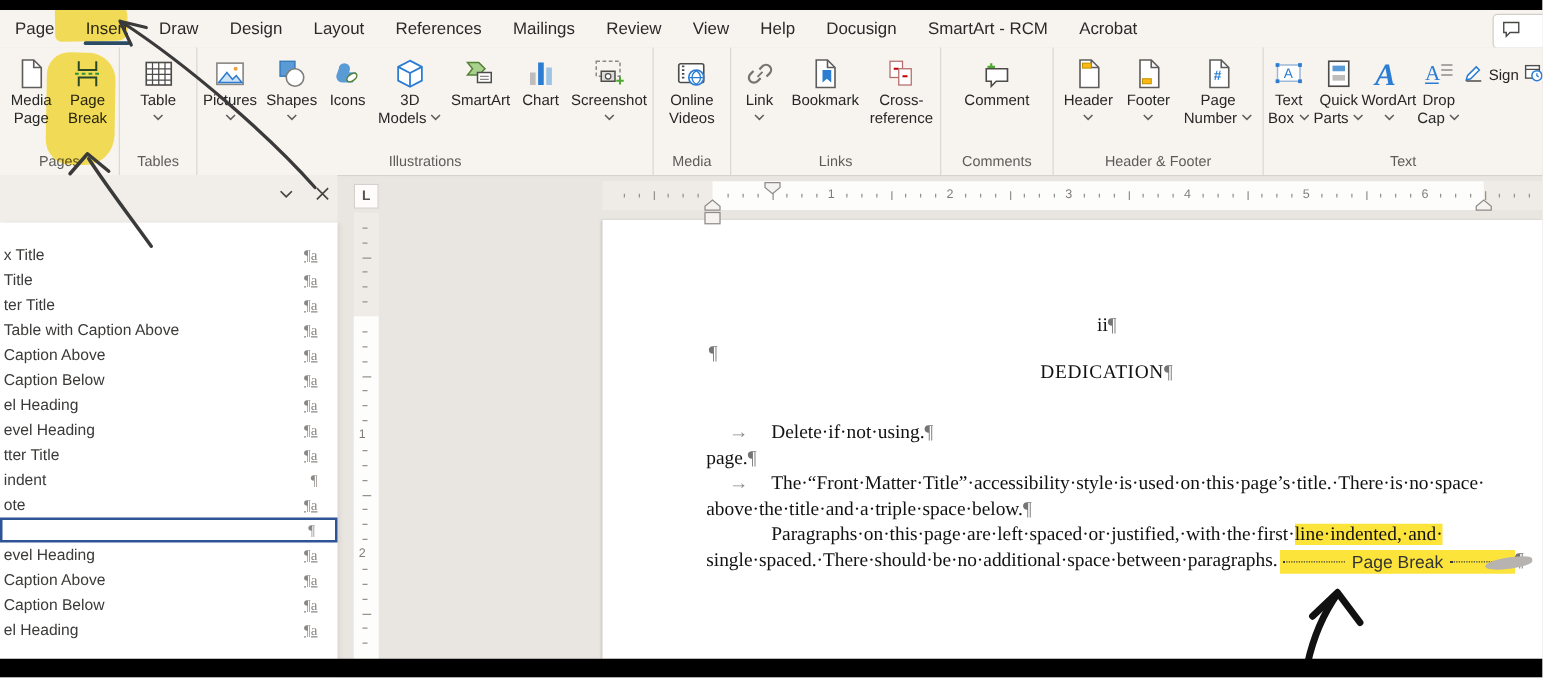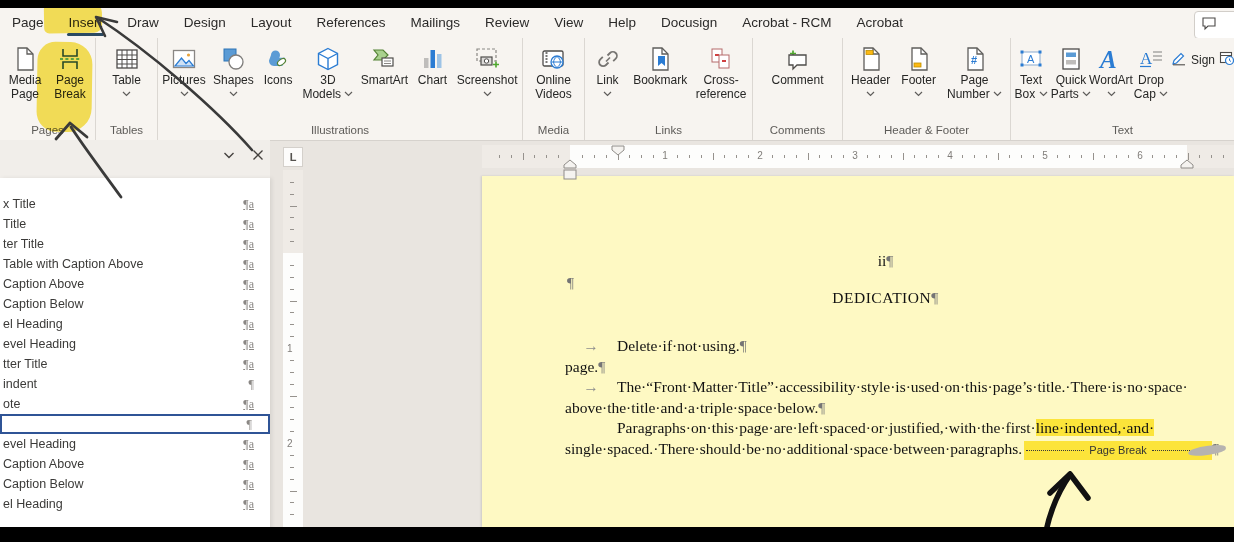--- a/index.html
+++ b/index.html
@@ -55,38 +55,38 @@
   #hruler{left:306px;top:145px;width:928px;height:23px;}
   #hruler .band{position:absolute;left:176px;top:0;right:0;height:23px;background:#efebe6;}
   #hruler .tband{position:absolute;left:264px;top:0;width:617px;height:23px;background:#fdfdfc;}
   .tick{position:absolute;width:1px;background:#96928d;}
   .rnum{position:absolute;top:5px;font-size:10px;color:#807d79;transform:translateX(-50%);}
   #vruler{left:283px;top:170px;width:20px;height:357px;background:#efebe6;}
   #vruler .tband{position:absolute;left:0;top:83px;width:20px;height:274px;background:#fdfdfc;}
   .vtick{position:absolute;height:1px;background:#96928d;left:7px;}
   .vnum{position:absolute;left:4px;font-size:10px;color:#807d79;transform:translateY(-50%);}
   
-  #page{left:482px;top:176px;width:752px;height:351px;background:#fef9c3;
+  #page{left:482px;top:176px;width:752px;height:351px;background:#ffffff;
         box-shadow:-1px 0 2px rgba(0,0,0,.12);overflow:hidden;z-index:5;}
   .docline{position:absolute;font-family:"Liberation Serif",serif;font-size:15.5px;
         color:#121212;white-space:nowrap;}
   #hdrline{left:0;top:76px;width:807px;text-align:center;}
   #lonep{left:85px;top:98px;}
   #titleline{left:0;top:113px;width:807px;text-align:center;letter-spacing:.5px;}
   #bodyblock{position:absolute;left:83px;top:161px;width:640px;}
   .bline{height:20.6px;font-family:"Liberation Serif",serif;font-size:15.5px;color:#121212;
         white-space:nowrap;}
   .seg-tab{display:inline-block;width:52px;color:#8c8c8c;text-align:center;}
   .seg-indent{display:inline-block;width:52px;}
   .pmark{color:#757575;}
   .hl{background:#fce43a;margin-top:16px;}
   .pbwrap{display:inline-flex;align-items:center;background:#fce43a;height:19px;width:188px;
         vertical-align:middle;margin-left:2px;position:relative;}
   .pbdots{flex:1;border-bottom:1.6px dotted #3a3a3a;height:0;margin:0 2px;}
-  .pblabel{font-family:"Liberation Sans",sans-serif;font-size:11px;color:#333;padding:0 3px;}
+  .pblabel{font-family:"Liberation Sans",sans-serif;font-size:14px;color:#333;padding:0 3px;}
   .swoosh{position:absolute;left:1188px;top:446px;width:38px;height:9px;background:#b6b3b0;
         border-radius:60% 40% 50% 50%;transform:rotate(-7deg);z-index:8;}
   
   .marker{position:absolute;background:#f7de2c;opacity:.78;mix-blend-mode:multiply;z-index:30;}
   #hl-insert{left:44px;top:3px;width:58px;height:30px;border-radius:6px 10px 8px 5px;transform:rotate(-1deg);}
   #hl-pagebreak{left:37px;top:42px;width:55px;height:90px;border-radius:18px 22px 24px 20px;transform:rotate(1deg);}
   #overlay{left:0;top:0;width:1234px;height:542px;z-index:35;pointer-events:none;}
 </style>
 </head>
 <body>
@@ -98,21 +98,21 @@
     <div class="menutab active">Insert</div>
     <div class="menutab">Draw</div>
     <div class="menutab">Design</div>
     <div class="menutab">Layout</div>
     <div class="menutab">References</div>
     <div class="menutab">Mailings</div>
     <div class="menutab">Review</div>
     <div class="menutab">View</div>
     <div class="menutab">Help</div>
     <div class="menutab">Docusign</div>
-    <div class="menutab">Acrobat - RCM</div>
+    <div class="menutab">SmartArt - RCM</div>
     <div class="menutab">Acrobat</div>
     <div id="commentbtn">
     <span>
       <svg width="16" height="16" viewBox="0 0 16 16">
           <path d="M2 3h12v8H7l-3 3v-3H2z" fill="#fff" stroke="#4a4846" stroke-width="1.1"></path>
         </svg>
     </span>
   </div>
 </div>
 

